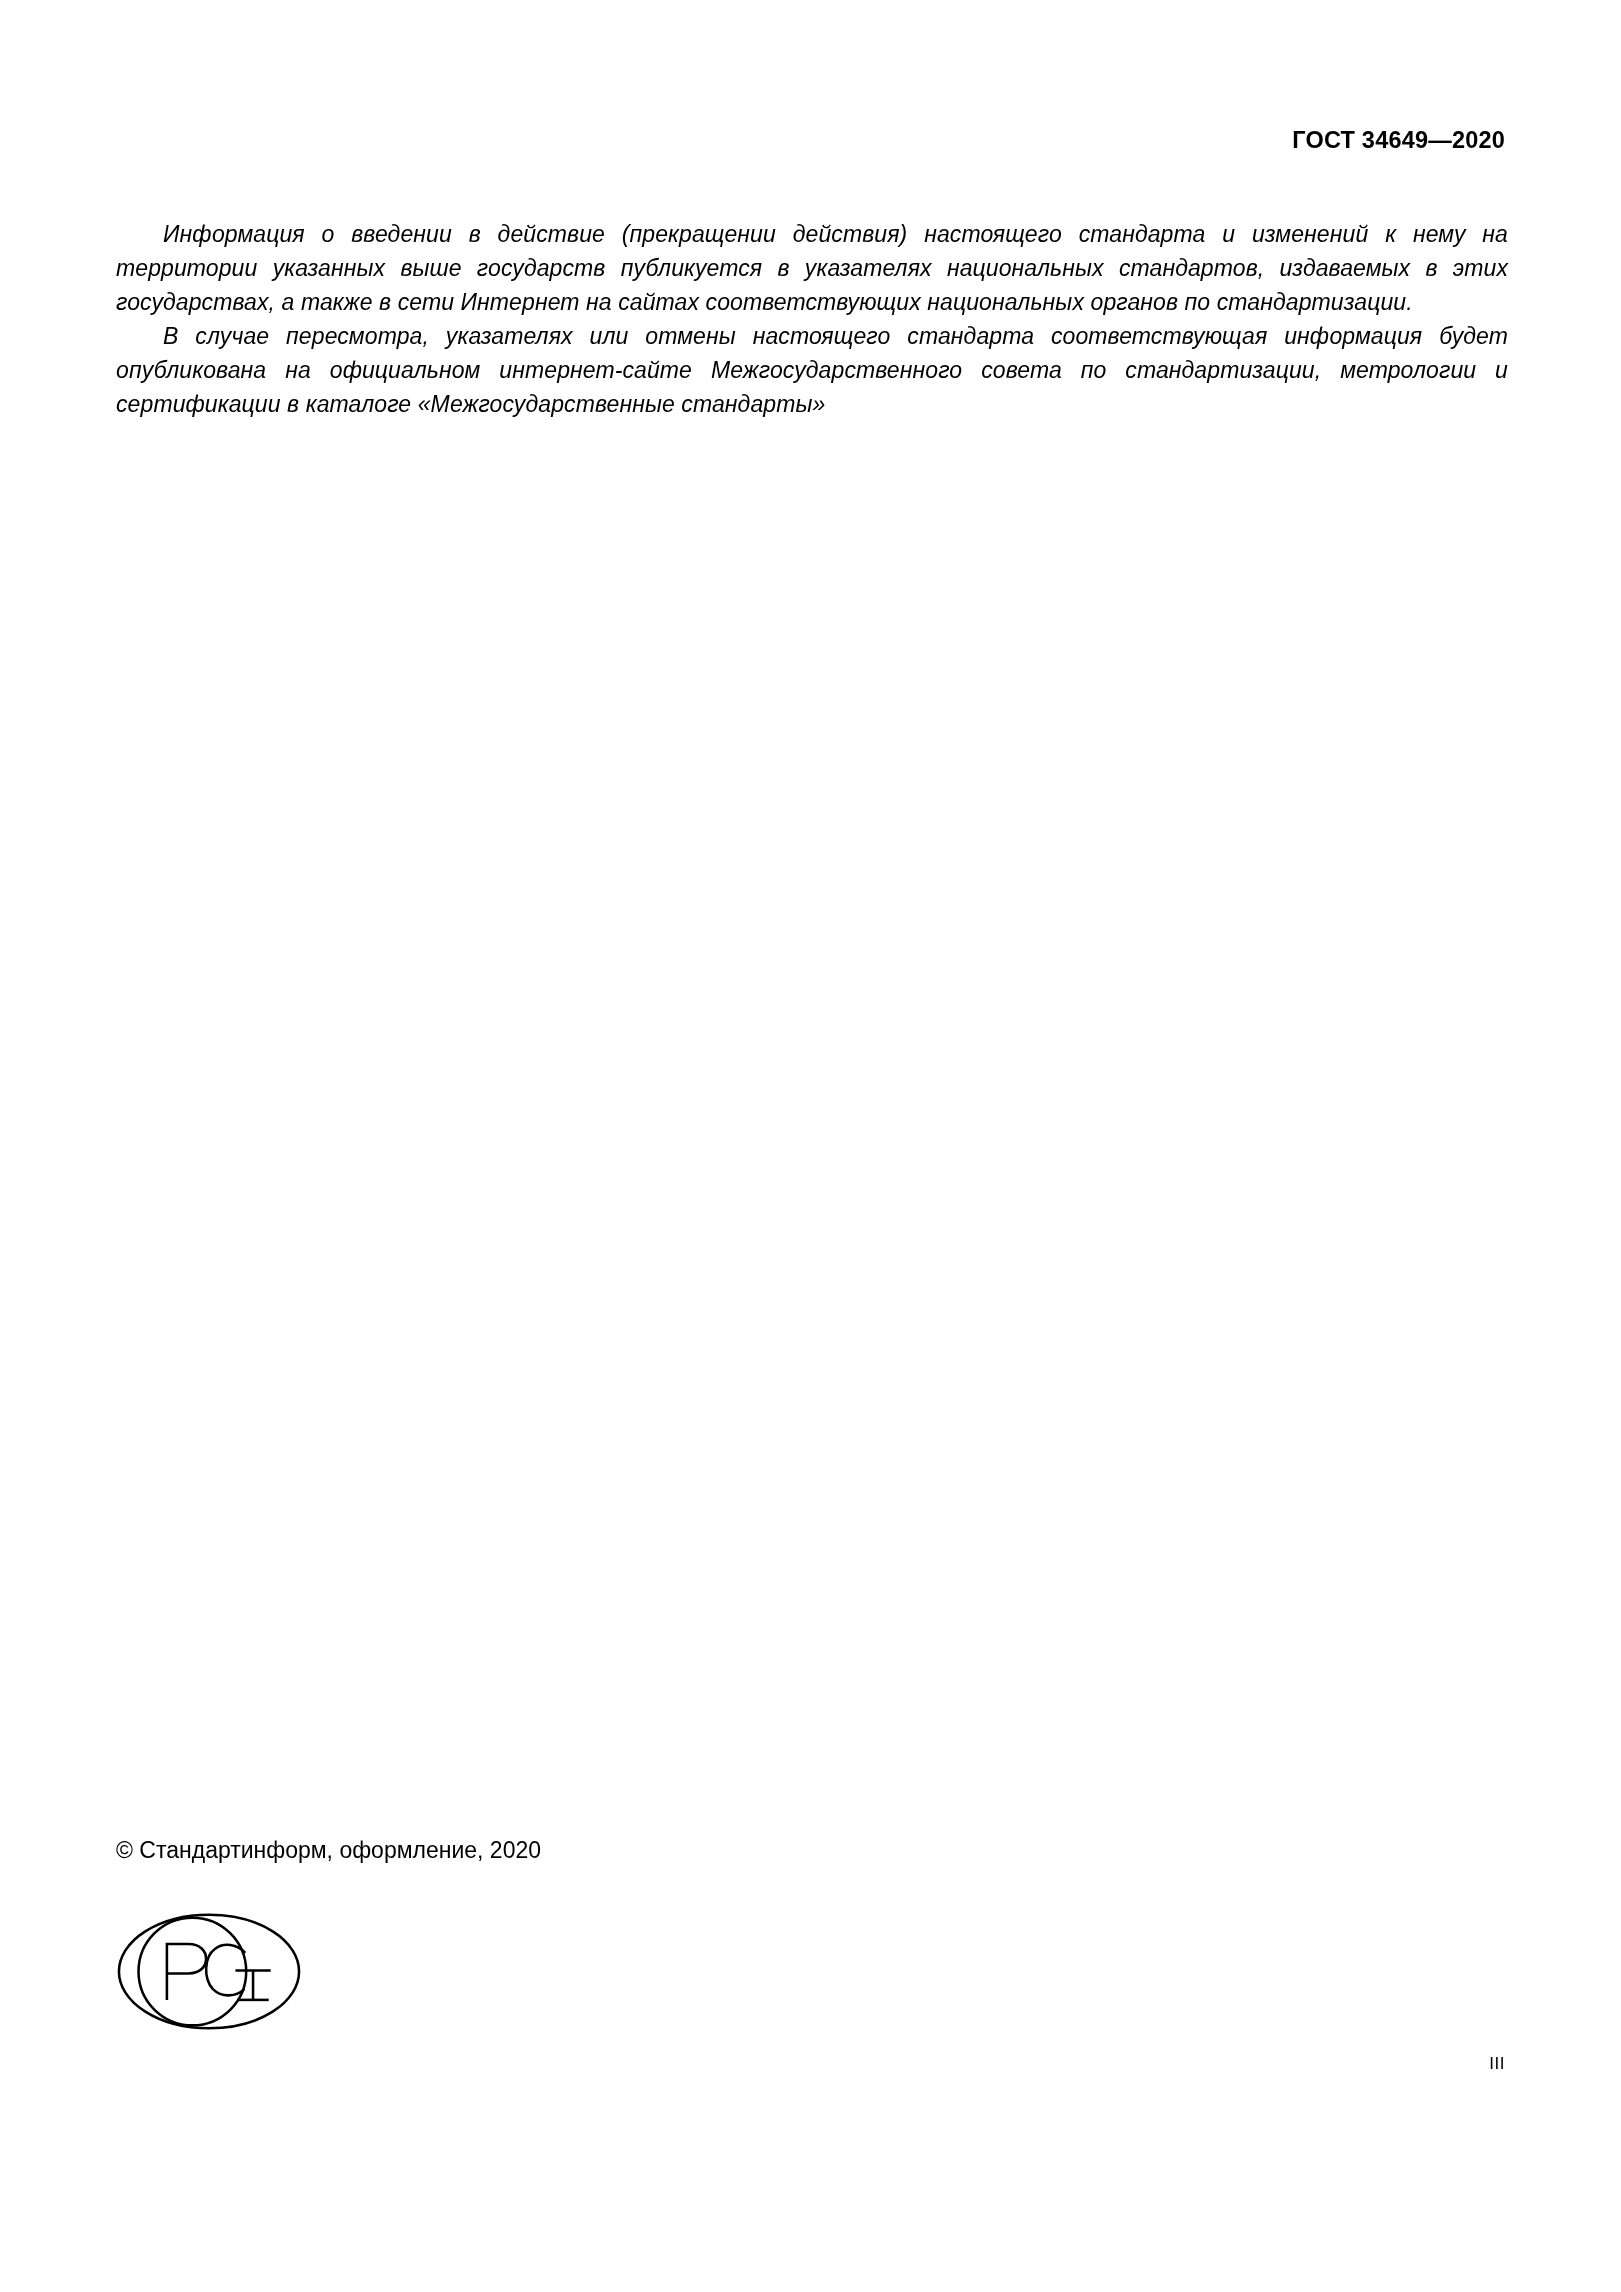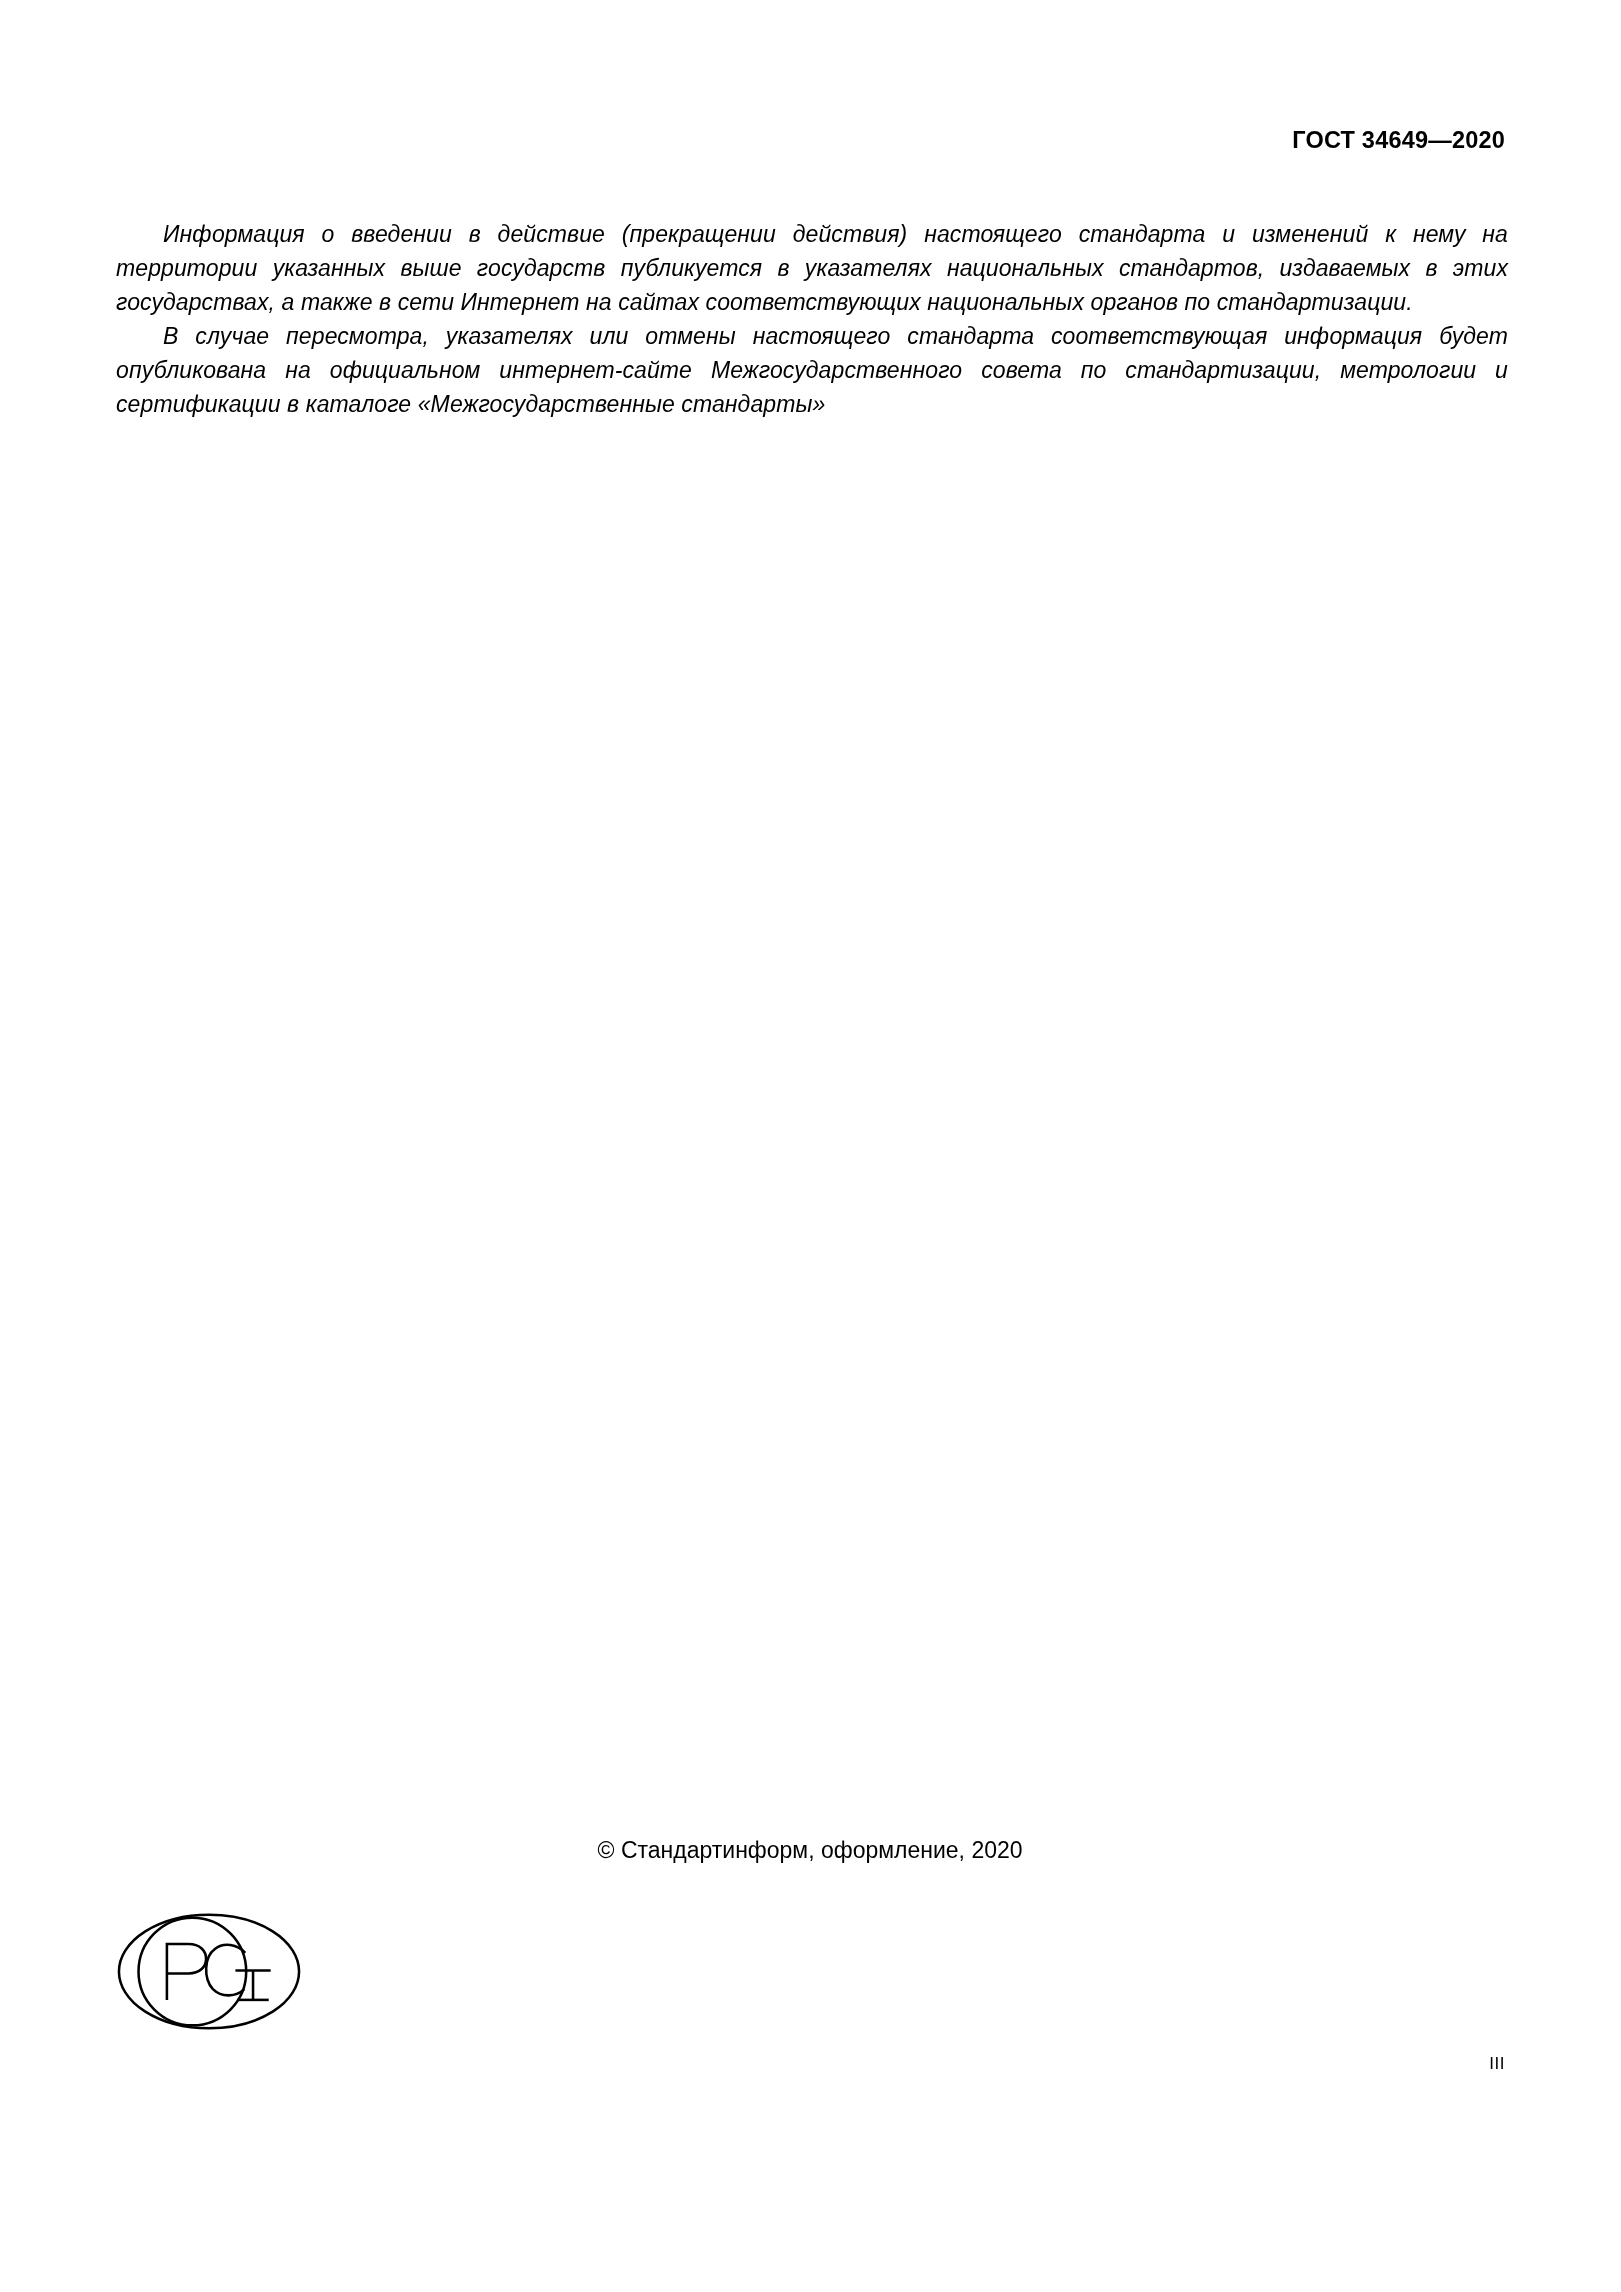--- a/index.html
+++ b/index.html
@@ -52,21 +52,21 @@
   .intro p + p {
     margin-top: 0px;
   }
 
   
   .copyright {
     position: absolute;
     top: 1835px;
     left: 116px;
     width: 1392px;
-    text-align: center;
+    text-align: left;
     font-size: 23px;
     line-height: 31px;
     padding-right: 3.9px;
     box-sizing: border-box;
   }
 
   
   .bottom-note {
     position: absolute;
     top: 1892px;

